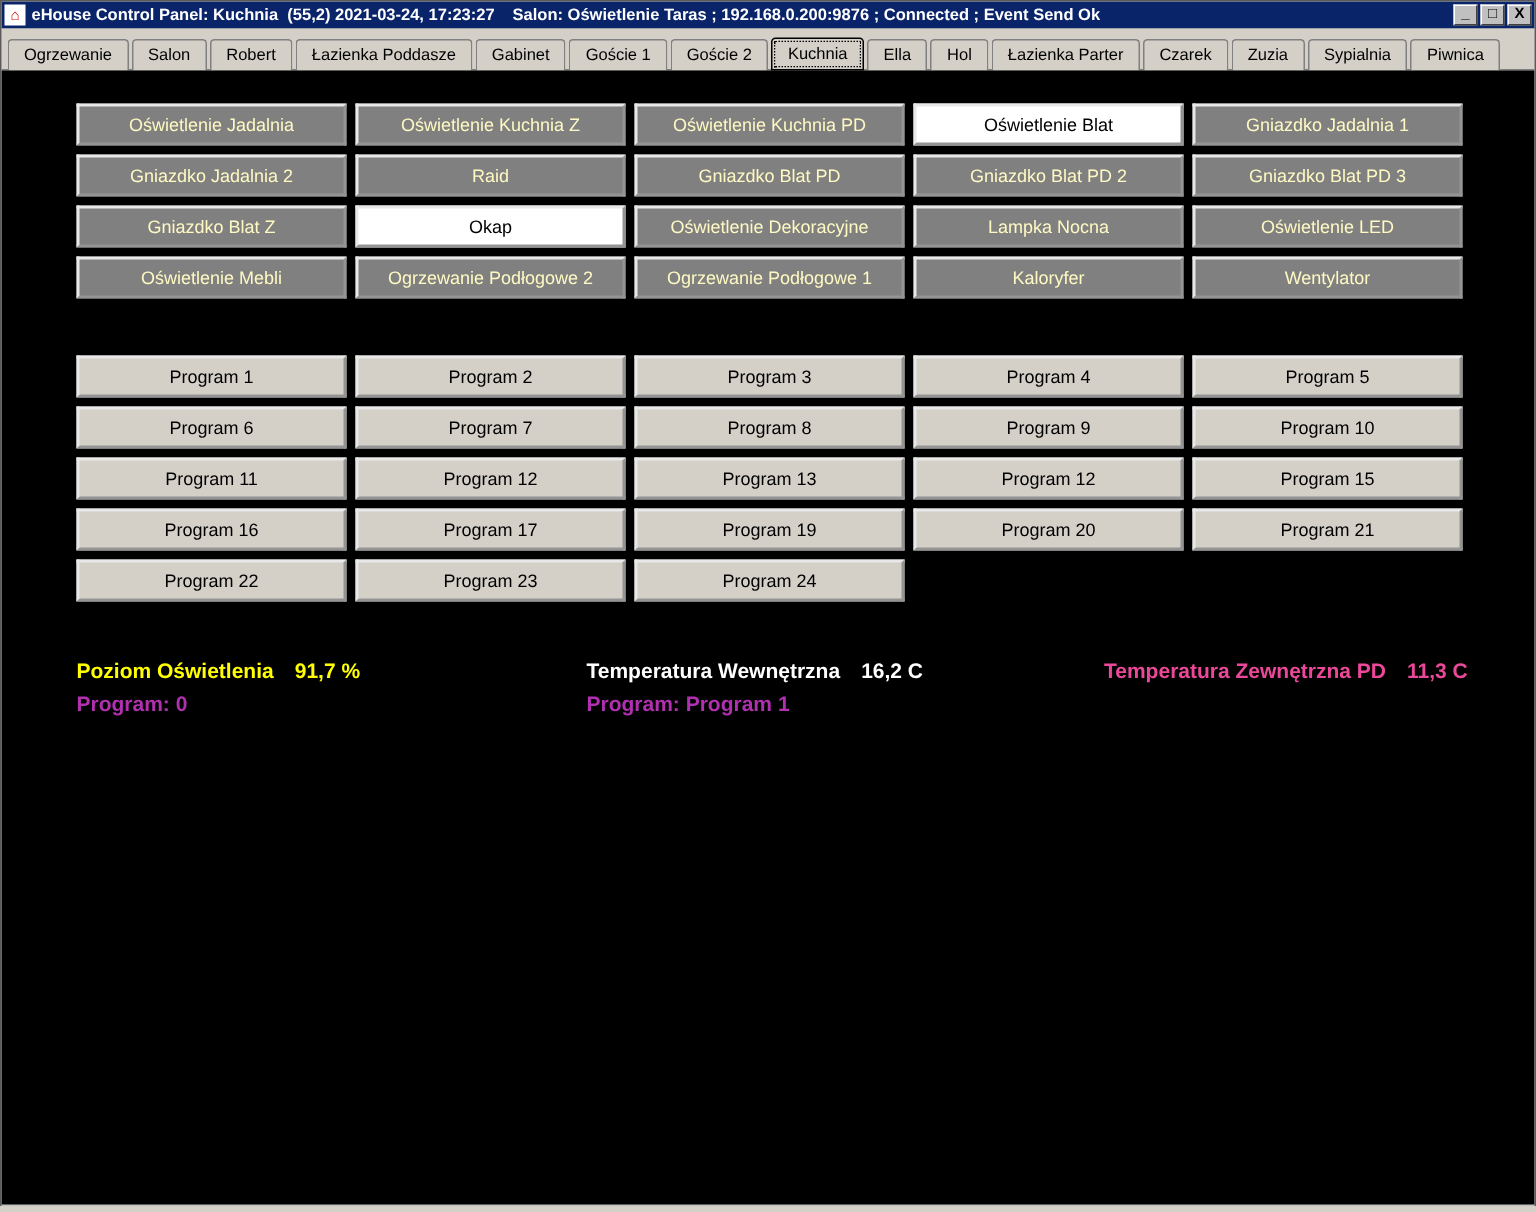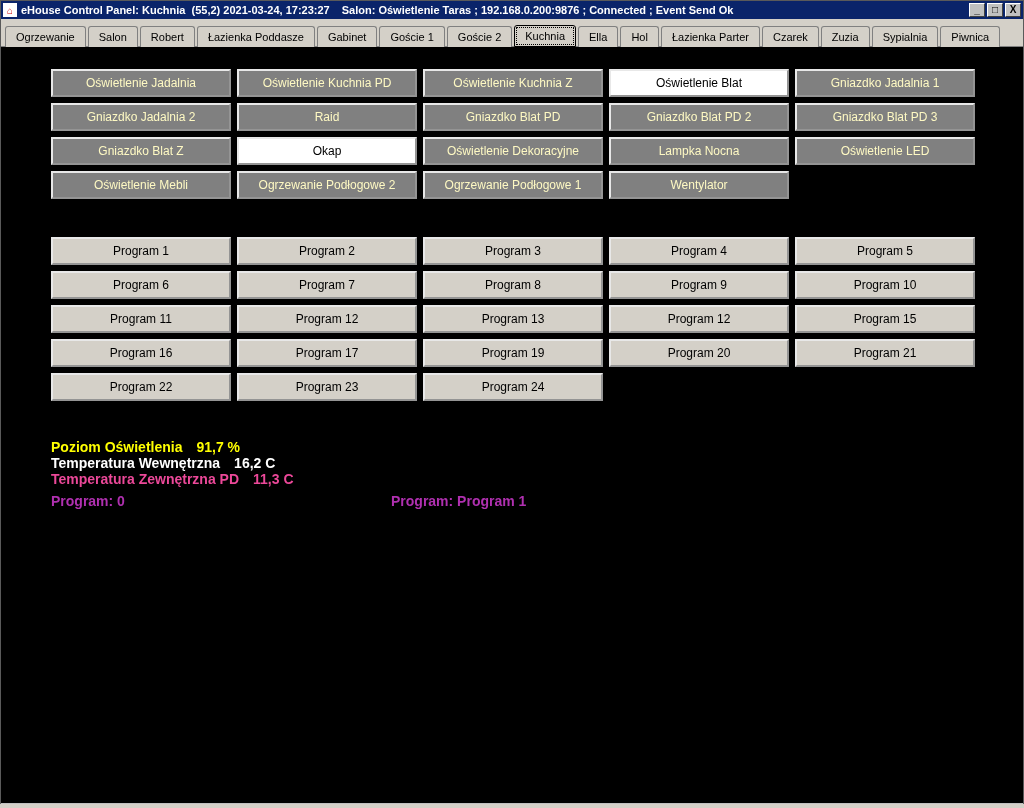--- a/index.html
+++ b/index.html
@@ -93,21 +93,20 @@
   }
   .devbtn { background:#808080; color:#fef9c3; }
   .devbtn.on { background:#fff; color:#000; }
   .progbtn { background:#d4d0c8; color:#000; }
   .status-row {
     margin-left:50px;
     margin-top: 30px;
     display:flex;
     font-size:14px;
     font-weight:bold;
-    flex-direction:column;
   }
   .stat {
     display:flex;
     gap:14px;
     white-space:nowrap;
   }
   .stat.c1 { color:#ffff00; width:340px;}
   .stat.c2 { color:#ffffff; width:345px;}
   .stat.c3 { color:#ec4899; }
   .prog-row {
@@ -153,37 +152,38 @@
     <div class="tab">Łazienka Parter</div>
     <div class="tab">Czarek</div>
     <div class="tab">Zuzia</div>
     <div class="tab">Sypialnia</div>
     <div class="tab">Piwnica</div>
   </div>
 
 <div class="content">
   <div class="grid" id="devgrid">
       <div class="devbtn">Oświetlenie Jadalnia</div>
+      <div class="devbtn">Oświetlenie Kuchnia  Z</div>
       <div class="devbtn">Oświetlenie Kuchnia PD</div>
-      <div class="devbtn">Oświetlenie Kuchnia  Z</div>
       <div class="devbtn on">Oświetlenie Blat</div>
       <div class="devbtn">Gniazdko Jadalnia 1</div>
       <div class="devbtn">Gniazdko Jadalnia 2</div>
       <div class="devbtn">Raid</div>
       <div class="devbtn">Gniazdko Blat PD</div>
       <div class="devbtn">Gniazdko Blat PD 2</div>
       <div class="devbtn">Gniazdko Blat PD 3</div>
       <div class="devbtn">Gniazdko Blat Z</div>
       <div class="devbtn on">Okap</div>
       <div class="devbtn">Oświetlenie Dekoracyjne</div>
       <div class="devbtn">Lampka Nocna</div>
       <div class="devbtn">Oświetlenie LED</div>
       <div class="devbtn">Oświetlenie Mebli</div>
       <div class="devbtn">Ogrzewanie Podłogowe 2</div>
       <div class="devbtn">Ogrzewanie Podłogowe 1</div>
+      <div class="devbtn">Kaloryfer</div>
       <div class="devbtn">Wentylator</div>
     </div>
   <div class="grid" id="proggrid">
       <div class="progbtn">Program 1</div>
       <div class="progbtn">Program 2</div>
       <div class="progbtn">Program 3</div>
       <div class="progbtn">Program 4</div>
       <div class="progbtn">Program 5</div>
       <div class="progbtn">Program 6</div>
       <div class="progbtn">Program 7</div>

